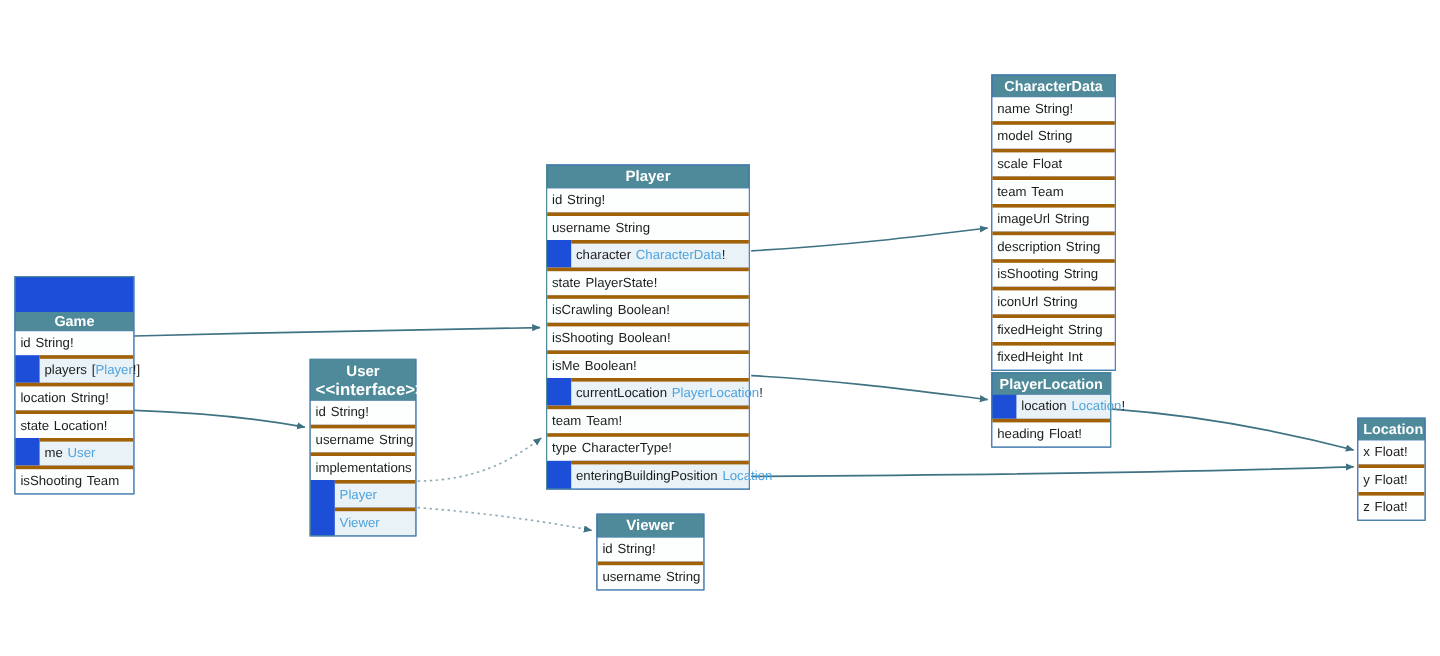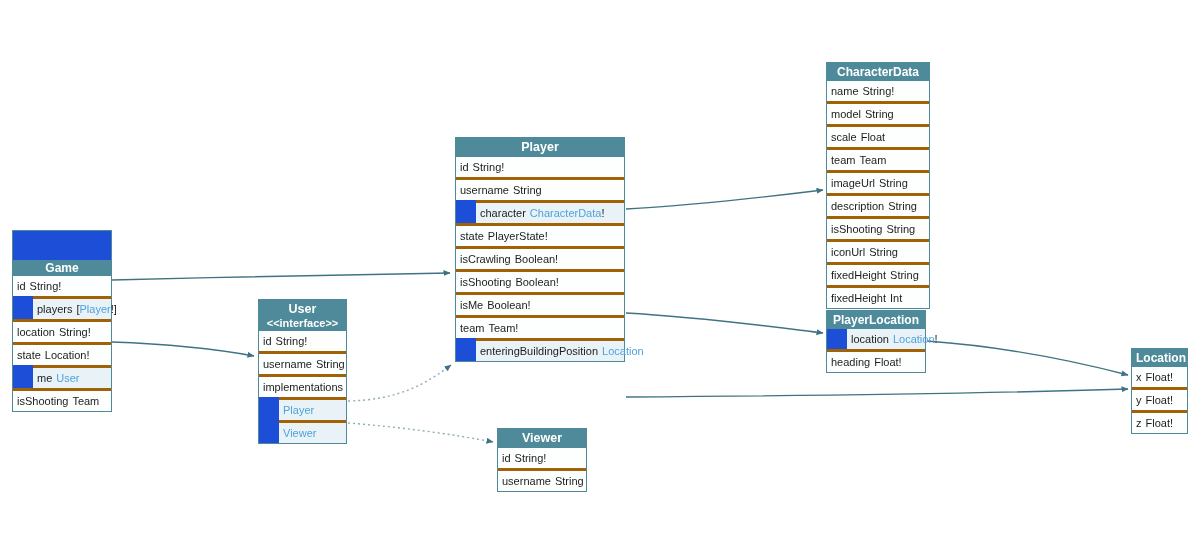--- a/index.html
+++ b/index.html
@@ -12,21 +12,21 @@
   .tbl{
     position:absolute;z-index:1;background:#1d4ed8;
     border:1px solid #4e8a99;box-sizing:border-box;
     font-size:11px;color:#1c1c1c;
   }
   .hdr{
     background:#4e8a99;color:#ffffff;text-align:center;
     font-weight:bold;font-size:12.5px;line-height:1.2;
     padding:2px 4px;white-space:nowrap;
   }
-  .stereo{display:block;font-size:11px;font-weight:bold;line-height:1.1;}
+  .stereo{display:block;font-size:14px;font-weight:bold;line-height:1.1;}
   .row{
     display:flex;justify-content:flex-start;gap:4px;
     height:20px;line-height:20px;padding:0 4px;background:#fdfefe;
     white-space:nowrap;
   }
   .row + .row{border-top:3px solid #a16207;}
   .row.hl{background:#e9f2f7;margin-left:20px;}
   .fname{text-align:left;}
   .ftype{text-align:right;}
   .lnk{color:#4fa3dd;}
@@ -122,24 +122,32 @@
       <span class="ftype"><span>Boolean!</span></span>
     </div>
   <div class="row">
       <span class="fname">isShooting</span>
       <span class="ftype"><span>Boolean!</span></span>
     </div>
   <div class="row">
       <span class="fname">isMe</span>
       <span class="ftype"><span>Boolean!</span></span>
     </div>
+  <div class="row hl">
+      <span class="fname">currentLocation</span>
+      <span class="ftype"><span class="lnk">PlayerLocation</span><span>!</span></span>
+    </div>
   <div class="row">
       <span class="fname">team</span>
       <span class="ftype"><span>Team!</span></span>
     </div>
+  <div class="row">
+      <span class="fname">type</span>
+      <span class="ftype"><span>CharacterType!</span></span>
+    </div>
   <div class="row hl">
       <span class="fname">enteringBuildingPosition</span>
       <span class="ftype"><span class="lnk">Location</span></span>
     </div>
 </div>
 
 <div class="tbl" style="left:826px;top:62px;width:104px;">
   <div class="hdr" style="font-size:12px;">CharacterData</div>
   <div class="row">
       <span class="fname">name</span>

